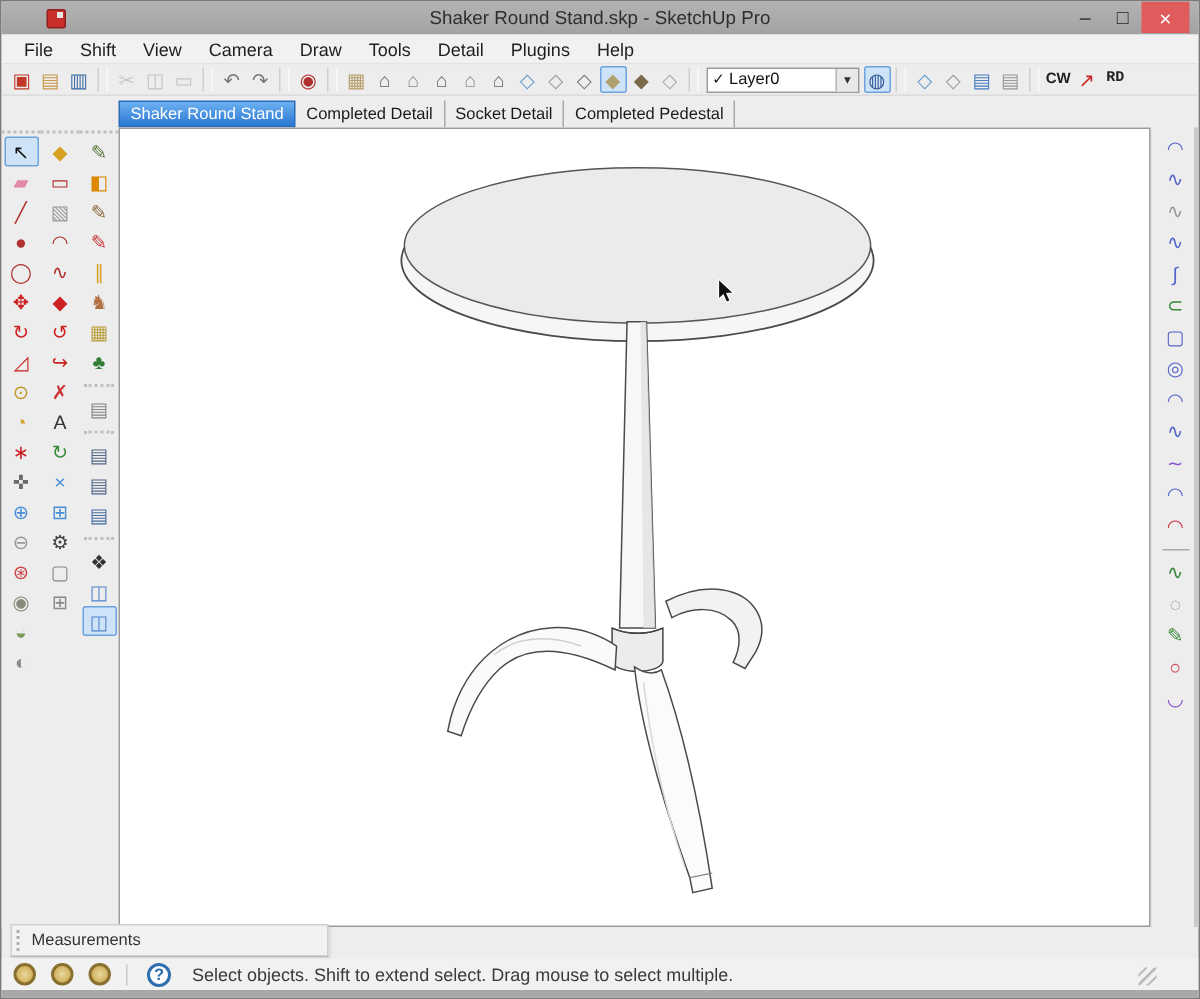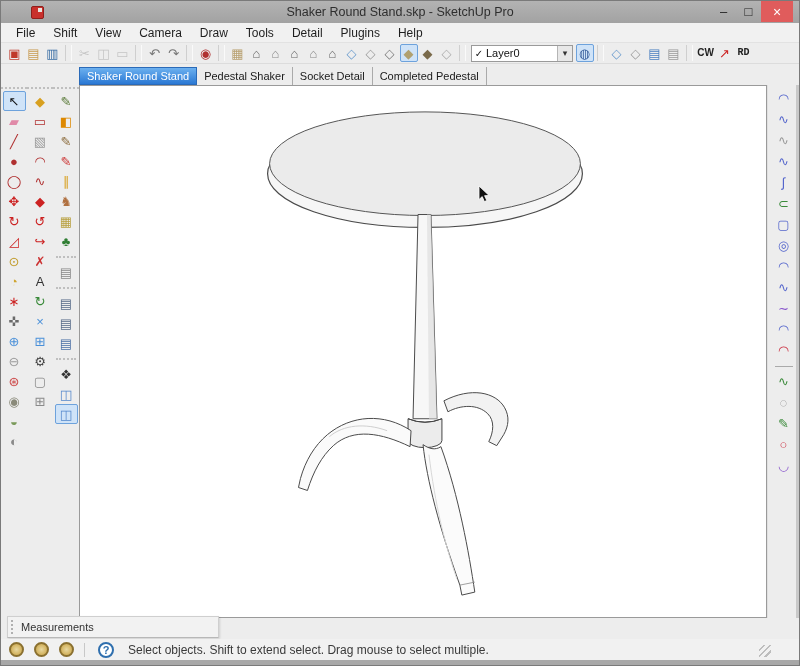--- a/index.html
+++ b/index.html
@@ -219,21 +219,21 @@
         <span class="glyph" style="color: rgb(204, 34, 34);">↗</span>
       </span>
       <span class="tbtn textbtn">
         <span class="glyph" style="color: rgb(34, 34, 34); font-family: Liberation Mono, monospace;">RD</span>
       </span>
     </div>
 
   <div class="tabbar" id="tab-bar">
     <div class="tabspacer"></div>
   <span class="tab sel">Shaker Round Stand</span>
-      <span class="tab">Pedestal Shaker</span>
+      <span class="tab">Completed Detail</span>
       <span class="tab">Socket Detail</span>
       <span class="tab">Completed Pedestal</span>
     </div>
 
   <div class="main">
     <div class="lefttools">
       <div class="lcol" id="lcol1">
           <span class="cell sel">
             <span class="glyph" style="color: rgb(17, 17, 17);">↖</span>
           </span>

